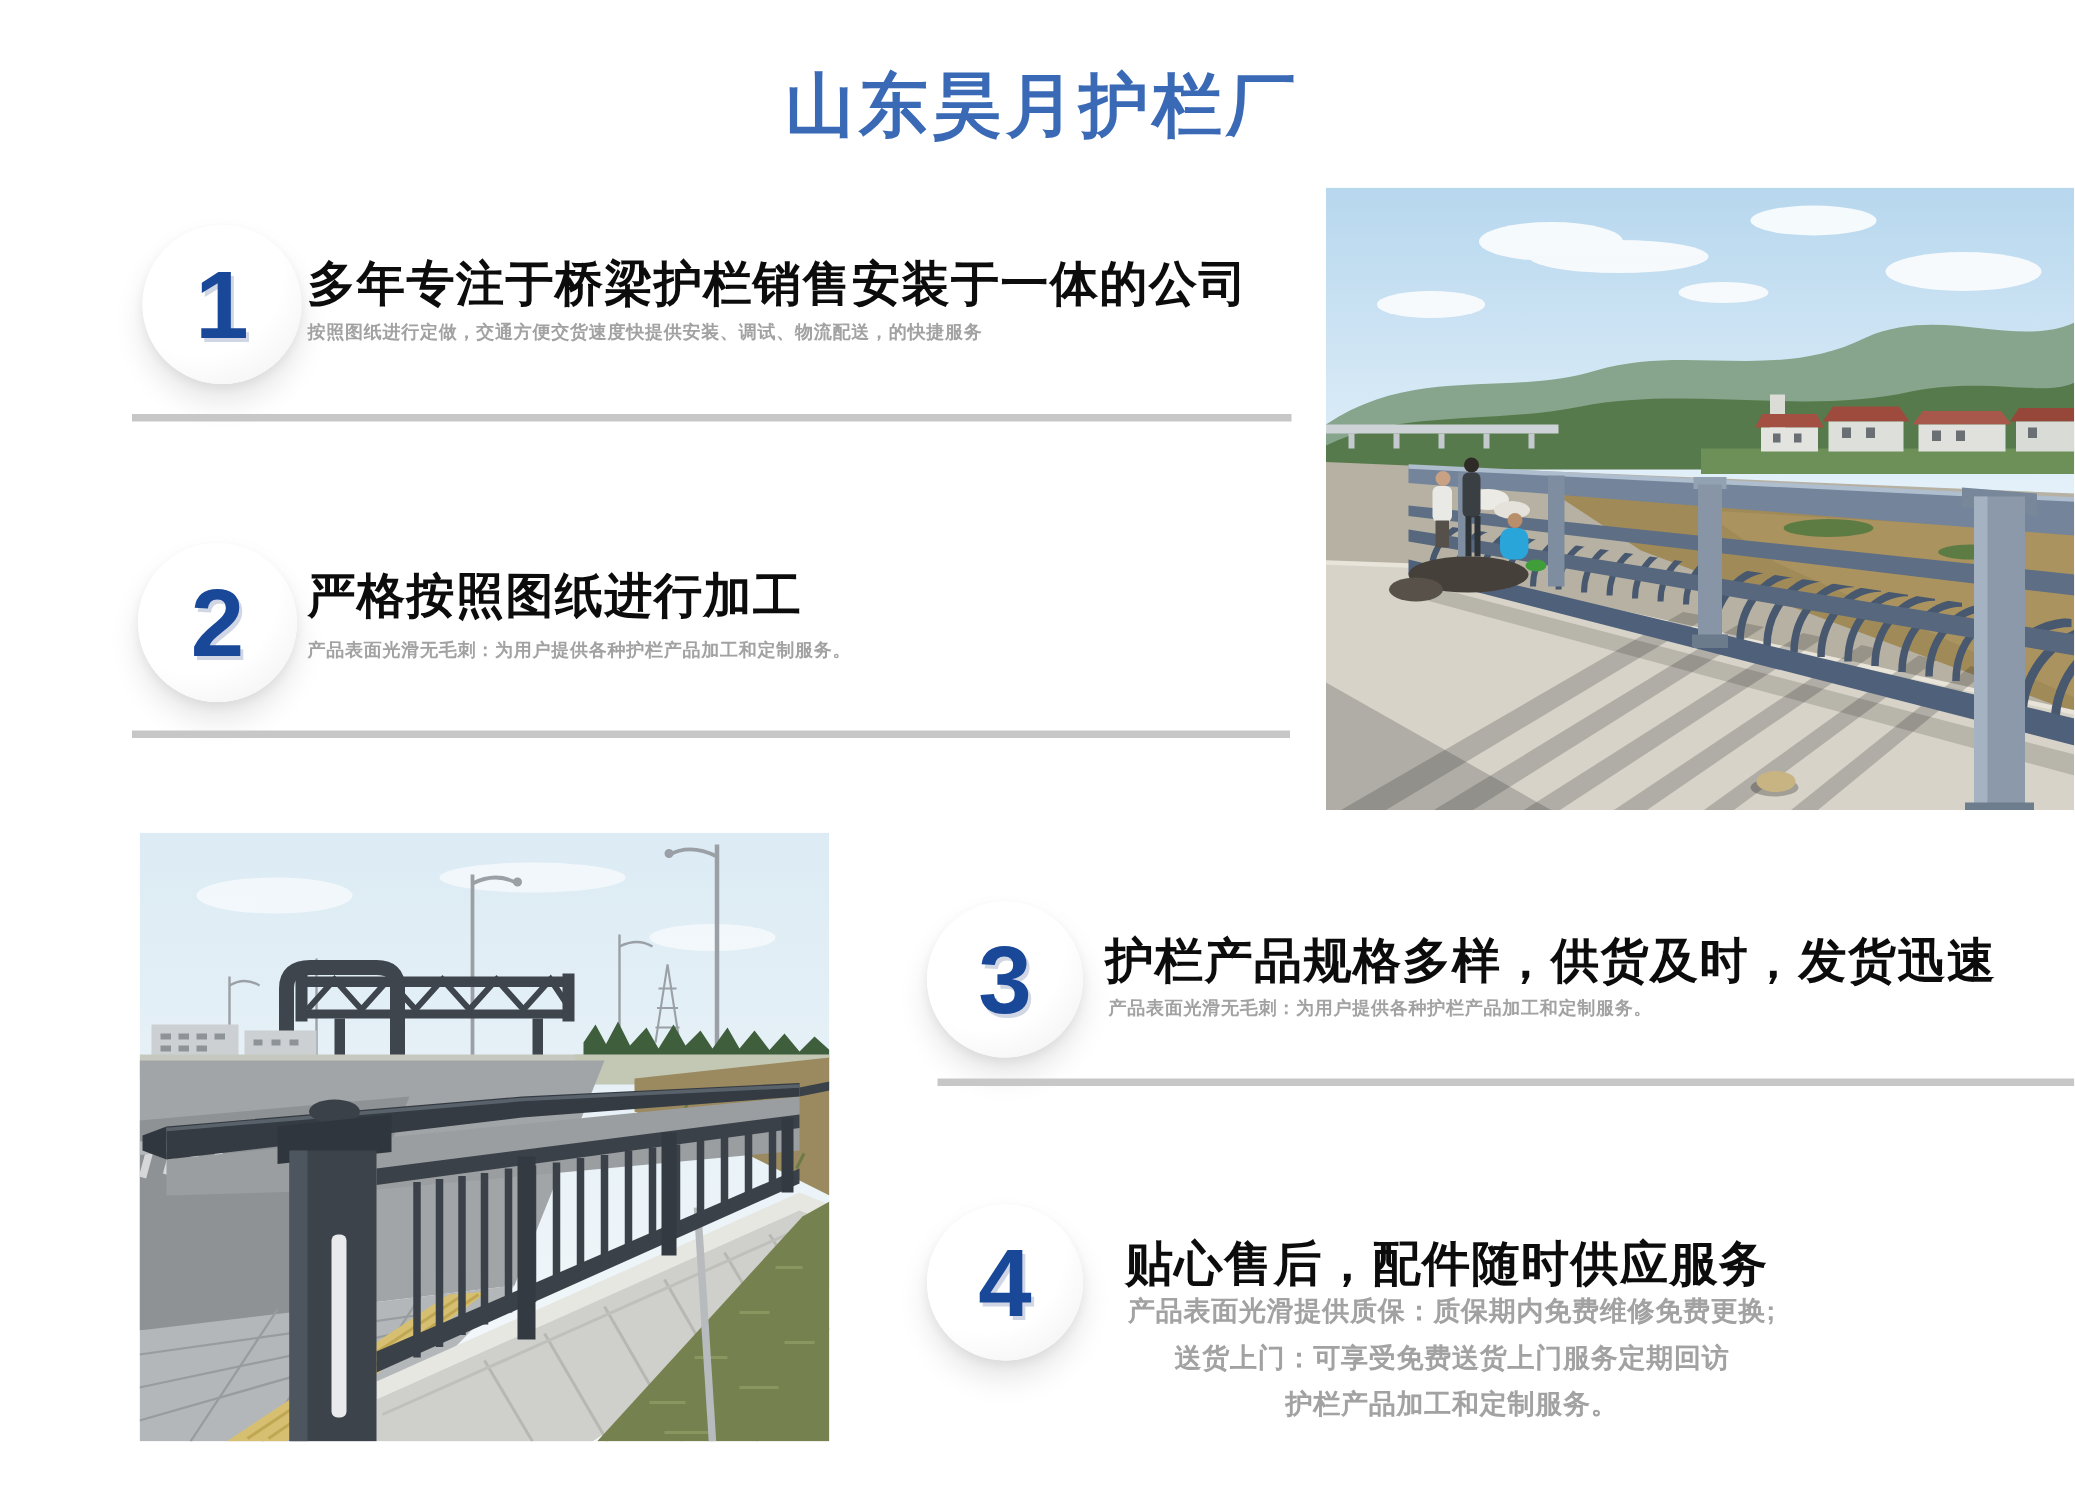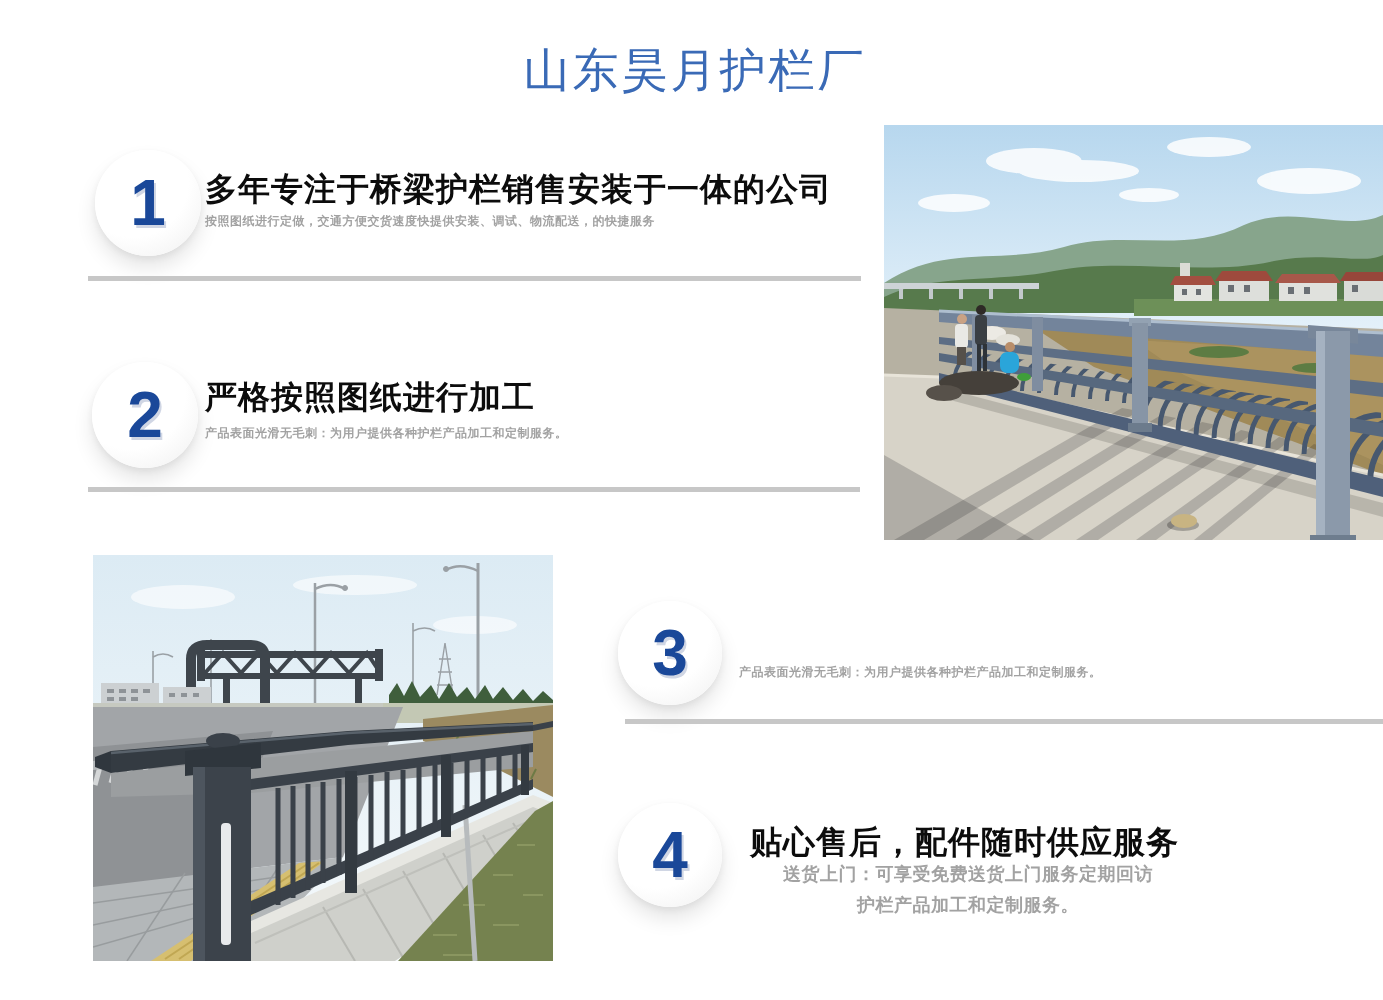--- a/index.html
+++ b/index.html
@@ -1,20 +1,20 @@
 <!DOCTYPE html>
 <html><head>
 <meta charset="utf-8">
 <style>
   html,body{margin:0;padding:0;background:#ffffff;}
   body{font-family:"Liberation Sans","DejaVu Sans",sans-serif;}
   .page{position:relative;width:1383px;height:1000px;background:#ffffff;overflow:hidden;}
 
   .page-title{position:absolute;left:0;right:13px;top:40px;margin:0;text-align:center;
-    font-size:46px;font-weight:400;letter-spacing:3px;color:#3a6ab6;padding-left:20px;}
+    font-size:46px;font-weight:700;letter-spacing:3px;color:#3a6ab6;padding-left:20px;}
 
   .num-circle{position:absolute;width:106px;height:106px;border-radius:50%;
     background:radial-gradient(circle at 36% 30%, #ffffff 55%, #f6f6f6 80%, #e9e9e9 100%);
     box-shadow:0 12px 20px rgba(0,0,0,.10),0 3px 7px rgba(0,0,0,.06);
     display:flex;align-items:center;justify-content:center;}
   .num-circle span{font-size:64px;font-weight:900;color:#1a4899;line-height:1;
     text-shadow:2px 3px 0 rgba(150,165,195,.45);}
 
   .feat-title{position:absolute;margin:0;font-size:32px;font-weight:900;color:#0c0c0c;letter-spacing:1px;white-space:nowrap;}
   .feat-desc{position:absolute;margin:0;font-size:12px;font-weight:700;color:#a2a2a2;letter-spacing:.5px;white-space:nowrap;}
@@ -62,28 +62,30 @@
   <div class="num-circle c2">
     <span>2</span>
   </div>
   <h2 class="feat-title t2">严格按照图纸进行加工</h2>
   <p class="feat-desc d2">产品表面光滑无毛刺：为用户提供各种护栏产品加工和定制服务。</p>
   <div class="divider dv2"></div>
 
   <div class="num-circle c3">
     <span>3</span>
   </div>
+  <h2 class="feat-title t3">护栏产品规格多样，供货及时，发货迅速</h2>
   <p class="feat-desc d3">产品表面光滑无毛刺：为用户提供各种护栏产品加工和定制服务。</p>
   <div class="divider dv3"></div>
 
   <div class="num-circle c4">
     <span>4</span>
   </div>
   <h2 class="feat-title t4">贴心售后，配件随时供应服务</h2>
   <div class="desc4">
+    <p>产品表面光滑提供质保：质保期内免费维修免费更换;</p>
     <p>送货上门：可享受免费送货上门服务定期回访</p>
     <p>护栏产品加工和定制服务。</p>
   </div>
 
   <figure class="photo photo-right" aria-label="桥梁护栏安装实景照片（大桥河堤）">
     <svg viewBox="0 0 499 415" preserveAspectRatio="none">
       <defs>
         <linearGradient id="rsky" x1="0" y1="0" x2="0" y2="1">
           <stop offset="0" stop-color="#b7d7ee"></stop>
             <stop offset="1" stop-color="#e6f2fa"></stop>

